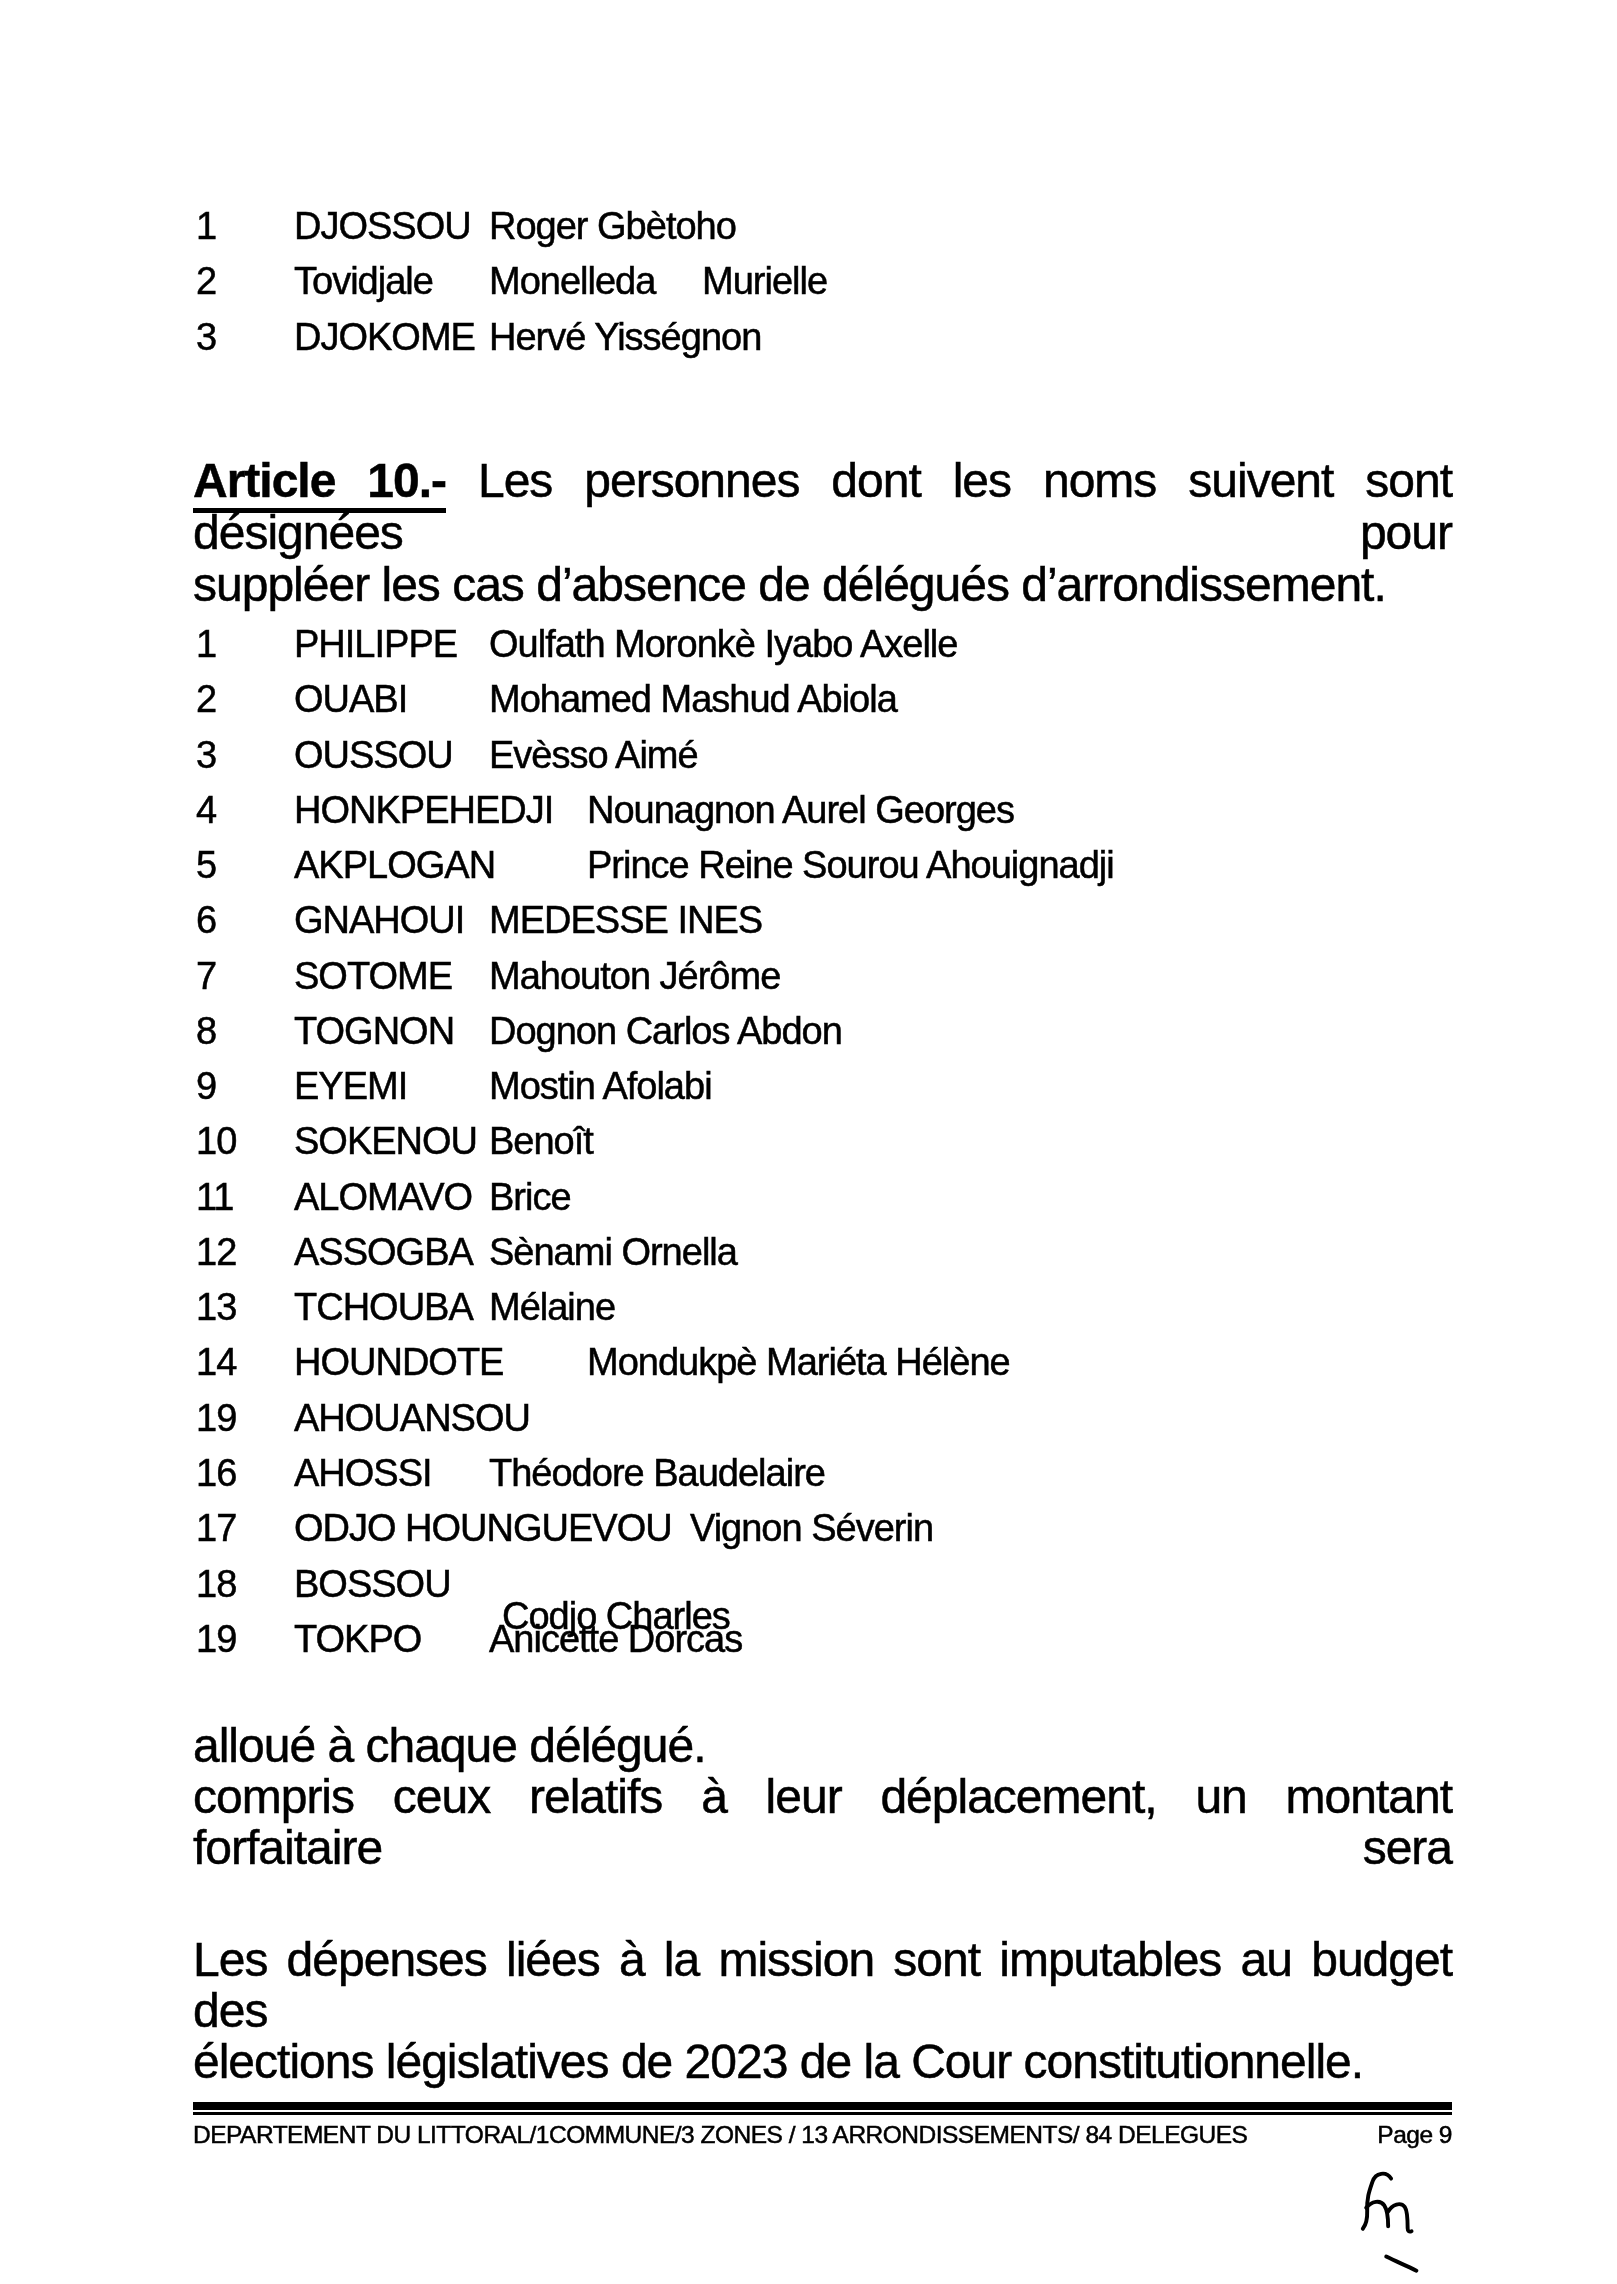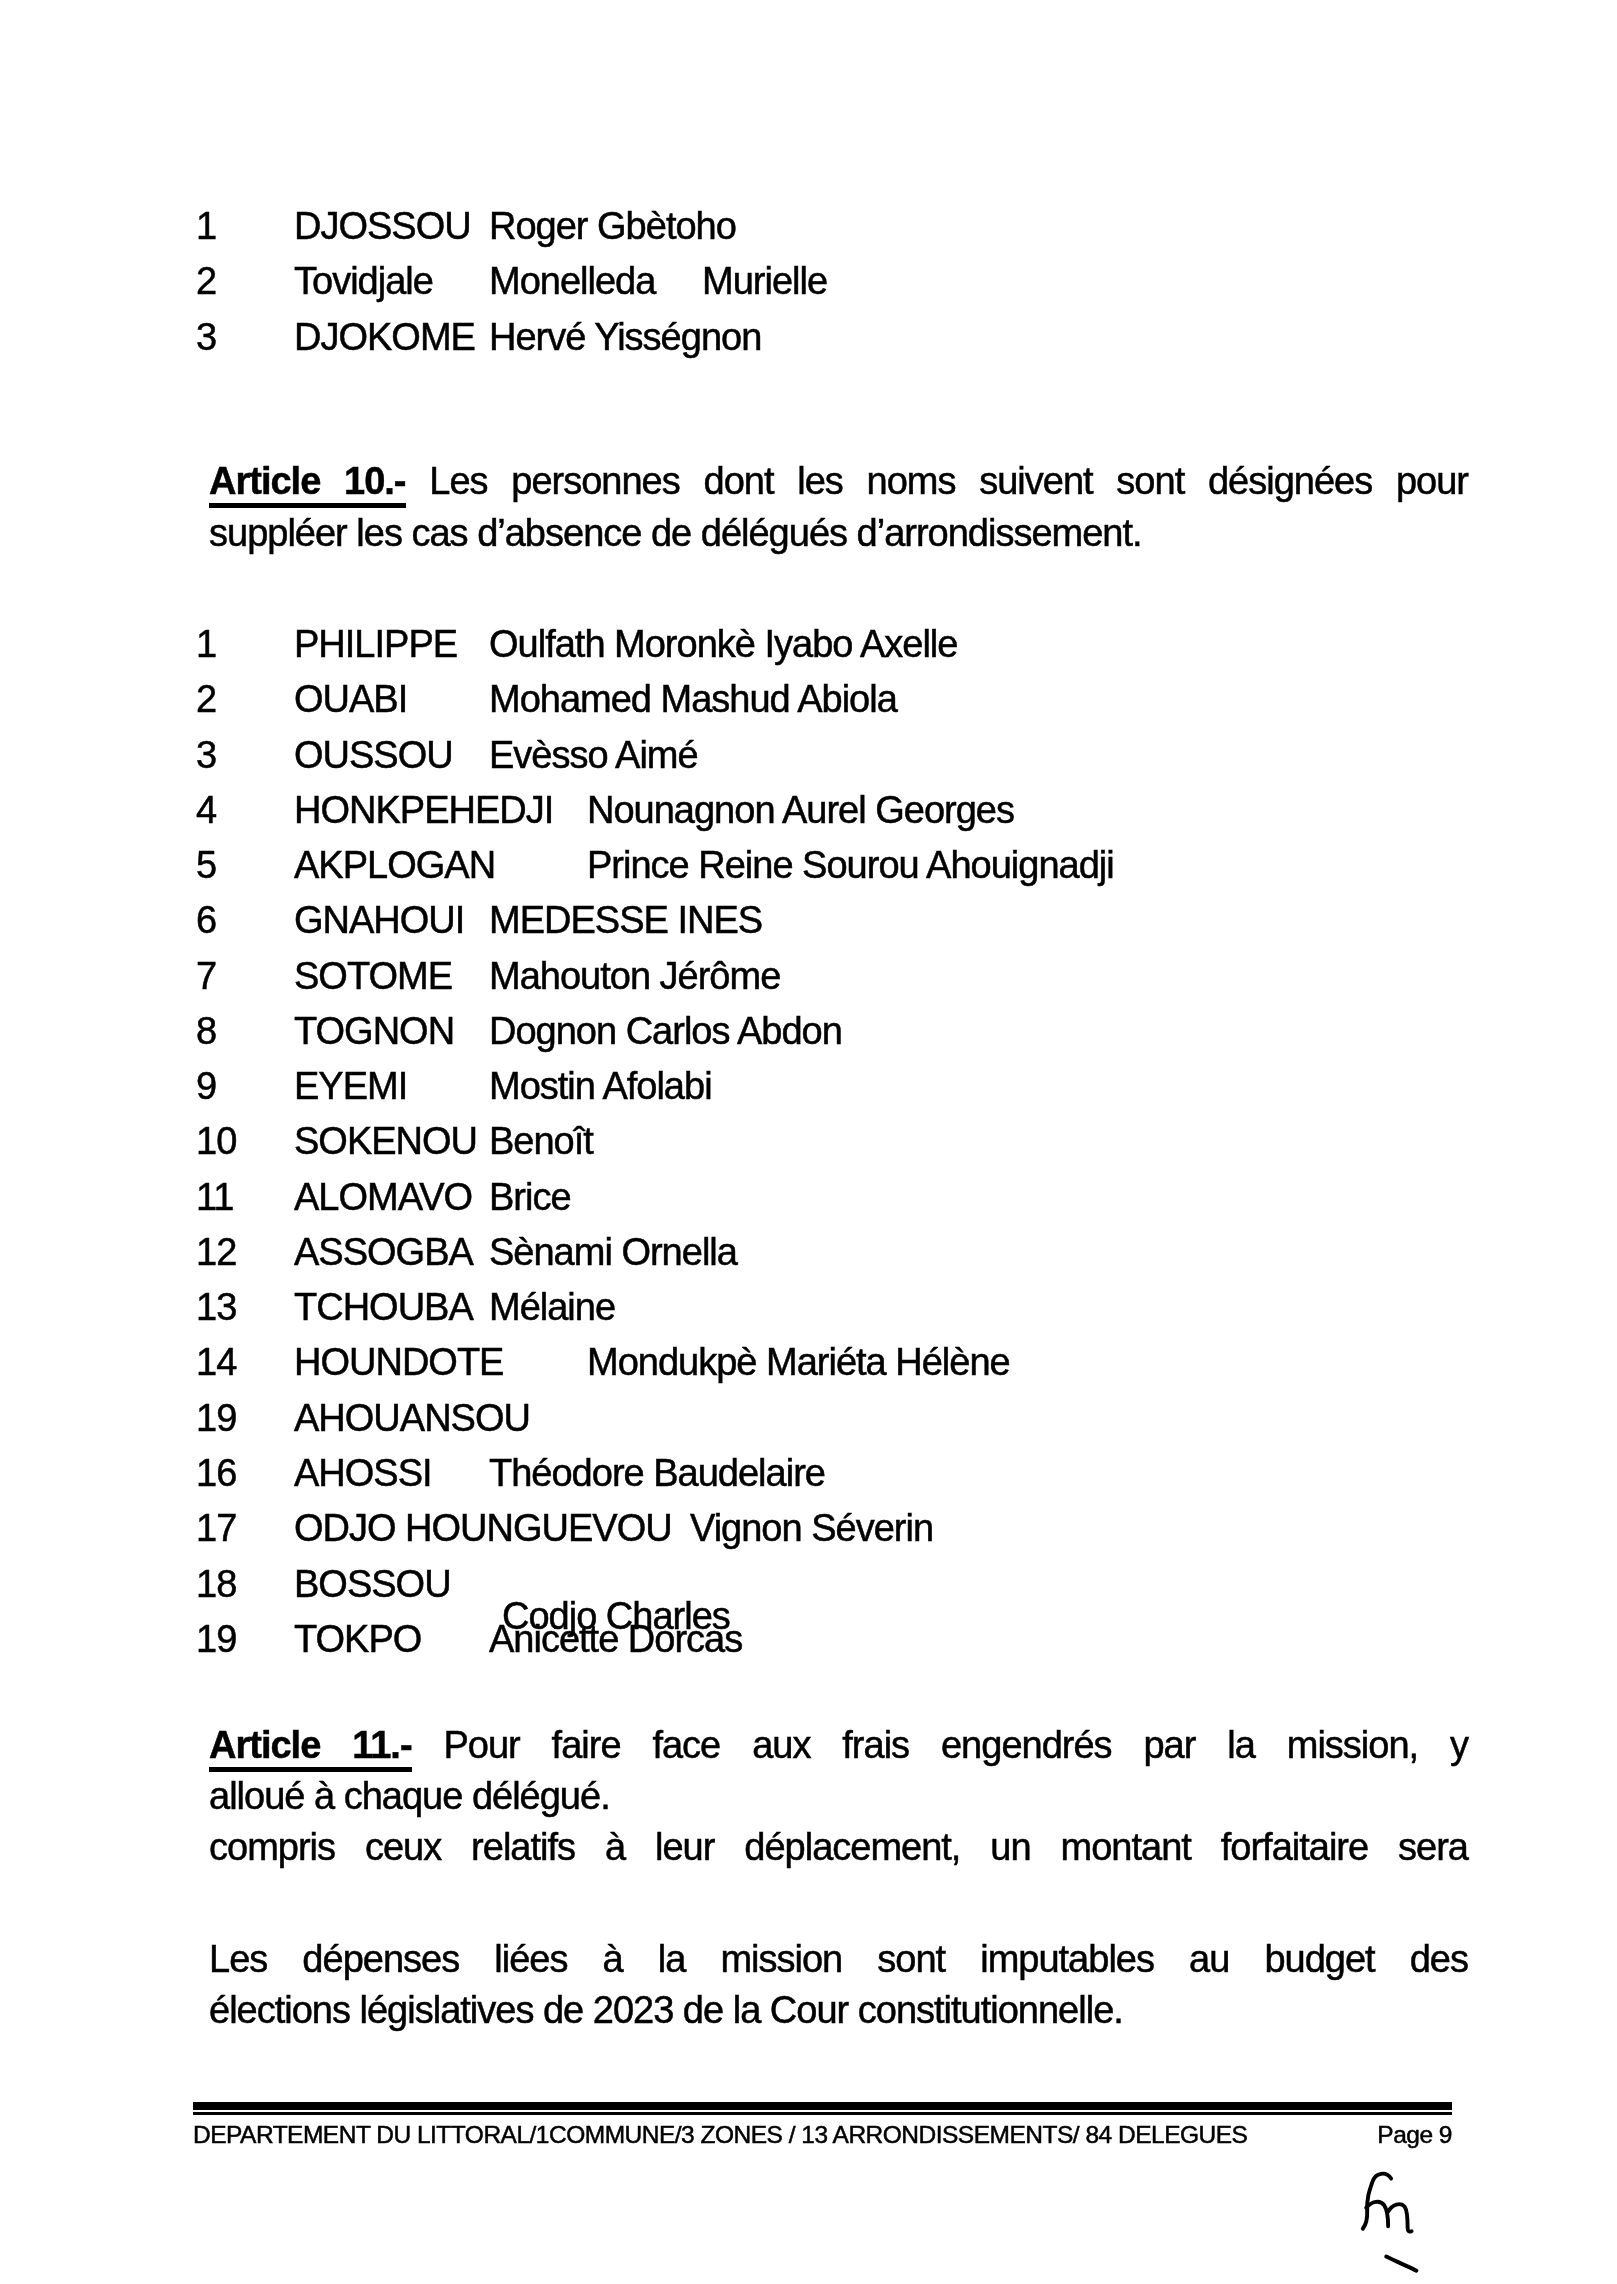--- a/index.html
+++ b/index.html
@@ -16,21 +16,21 @@
   
   .list{position:absolute;left:196px;width:1296px;font-size:38px;letter-spacing:-1px;}
   .row{position:absolute;left:0;width:100%;height:55px;line-height:55px;}
   .row .num{position:absolute;left:0;top:0;white-space:pre;}
   .row .surname{position:absolute;left:98px;top:0;white-space:pre;}
   .row .given{position:absolute;top:0;white-space:pre;}
   #top-list{top:199px;height:166px;}
   #main-list{top:617px;height:1051px;}
 
   
-  .para{position:absolute;left:209px;width:1259px;font-size:38px;letter-spacing:-1px;}
+  .para{position:absolute;left:193px;width:1259px;font-size:48px;letter-spacing:-1px;}
   .para .pline{text-align:justify;text-align-last:justify;}
   .para .pline.last{text-align:left;text-align-last:auto;}
   #article10{top:455px;line-height:52px;}
   #article11{top:1720px;line-height:51px;}
   #expenses{top:1934px;line-height:51px;}
   .article-label{font-weight:700;border-bottom:5.4px solid #000;padding-bottom:1px;}
 
   
   .rule{position:absolute;left:193px;width:1259px;background:#000;}
   #rule-thick{top:2102px;height:8.3px;}
@@ -162,21 +162,20 @@
         <span class="given" style="left: 306px; margin-top: 32px;">Codjo Charles</span>
       </div>
       <div class="row" style="top: 995px;">
         <span class="num">19</span>
         <span class="surname">TOKPO</span>
         <span class="given" style="left: 293px;">Anicette Dorcas</span>
       </div>
     </section>
 
   <div class="para" id="article11">
-    <div class="pline"><span class="article-label">Article 11.-</span> <span>Pour faire face aux frais engendrés par la mission, y</span></div>
     <div class="pline last">alloué à chaque délégué.</div>
     <div class="pline">compris ceux relatifs à leur déplacement, un montant forfaitaire sera</div>
   </div>
 
   <div class="para" id="expenses">
     <div class="pline">Les dépenses liées à la mission sont imputables au budget des</div>
     <div class="pline last">élections législatives de 2023 de la Cour constitutionnelle.</div>
   </div>
 
   <div class="rule" id="rule-thick"></div>

